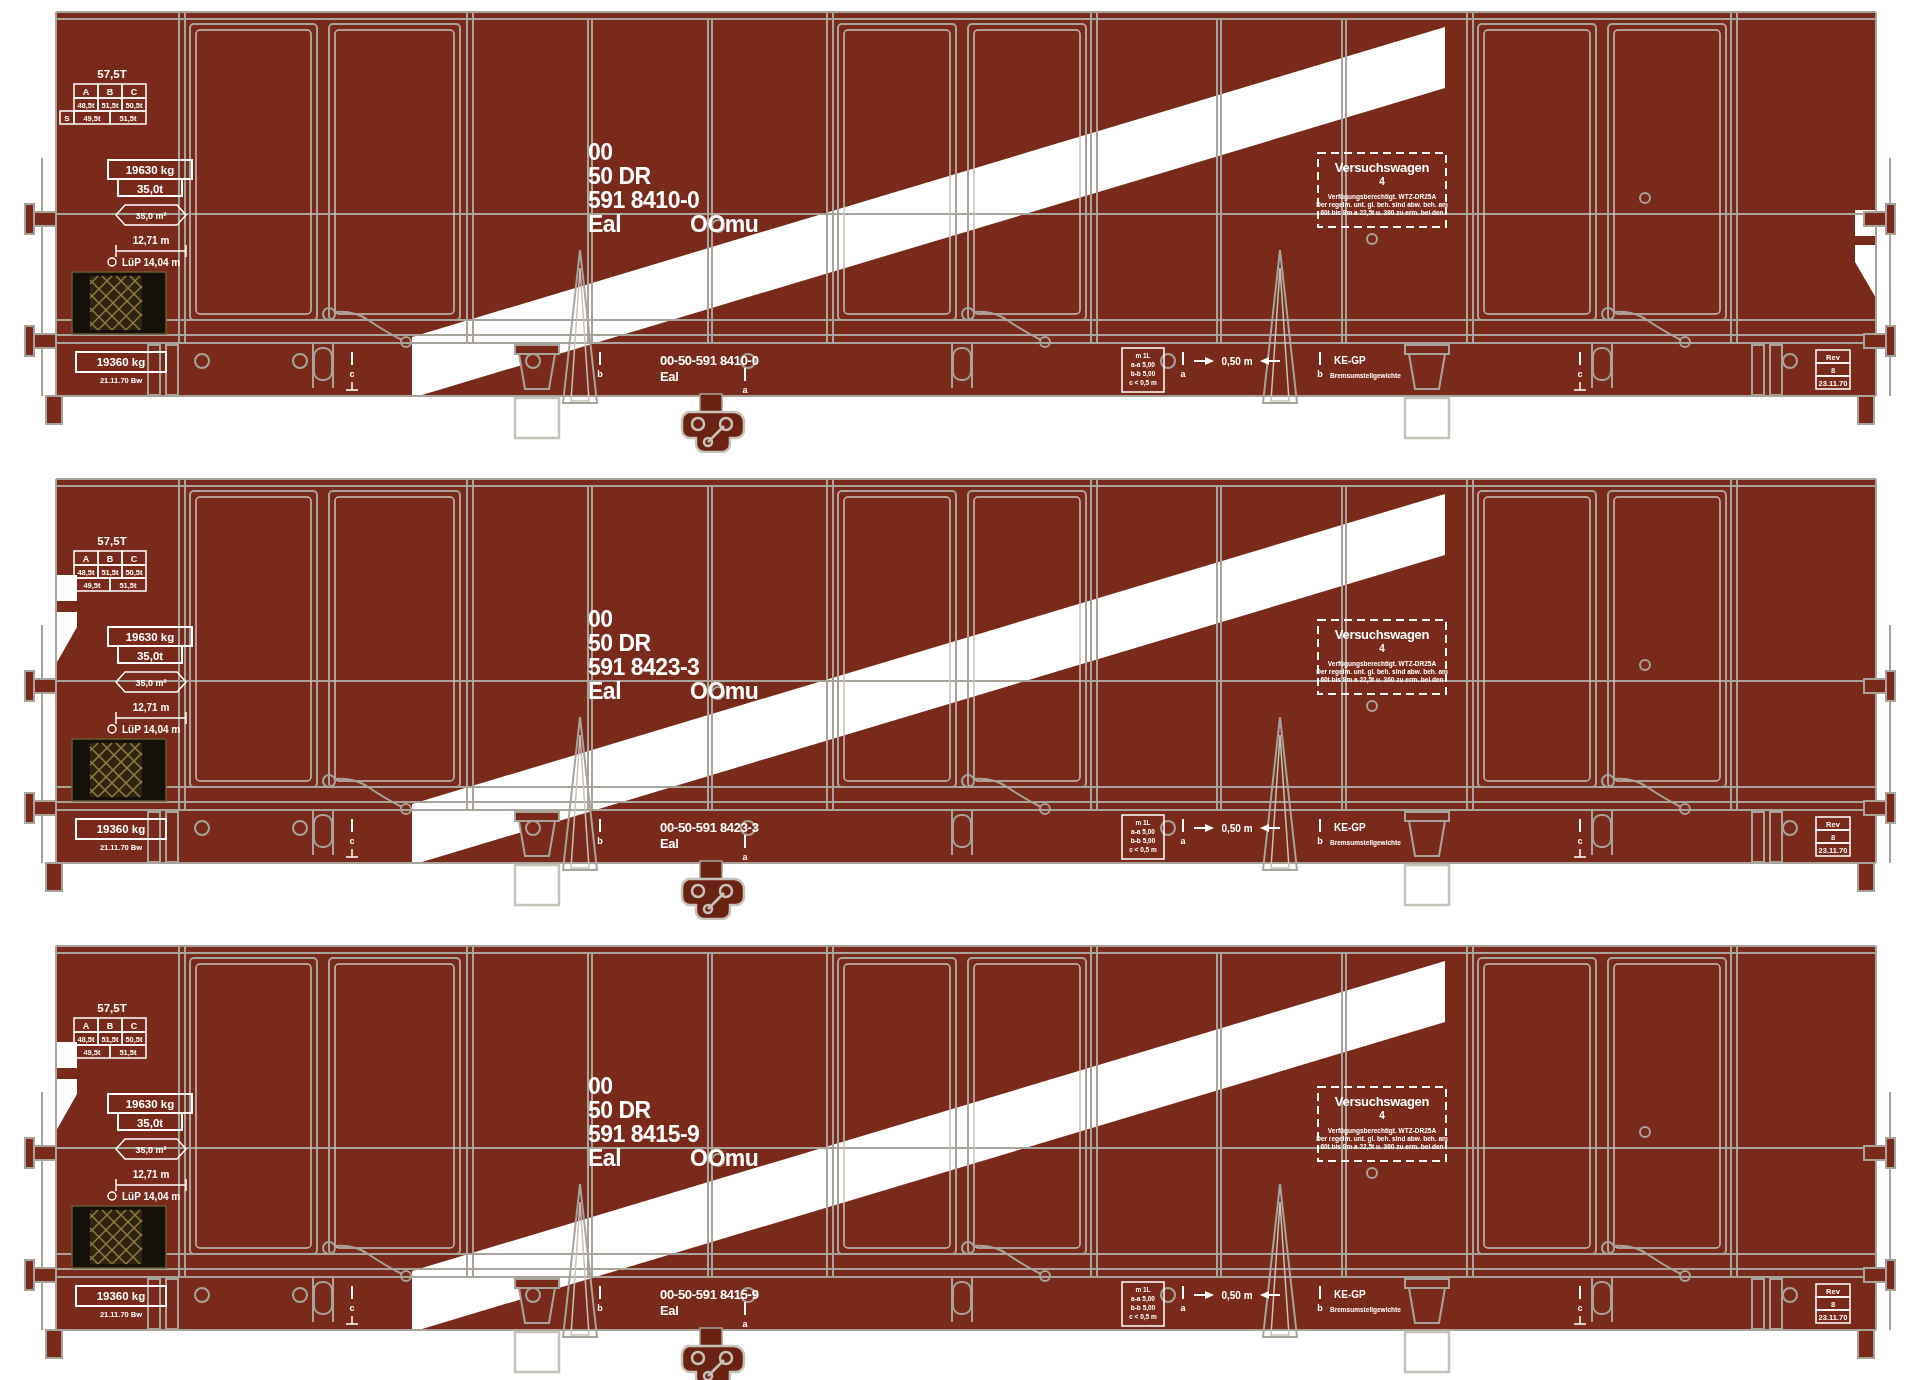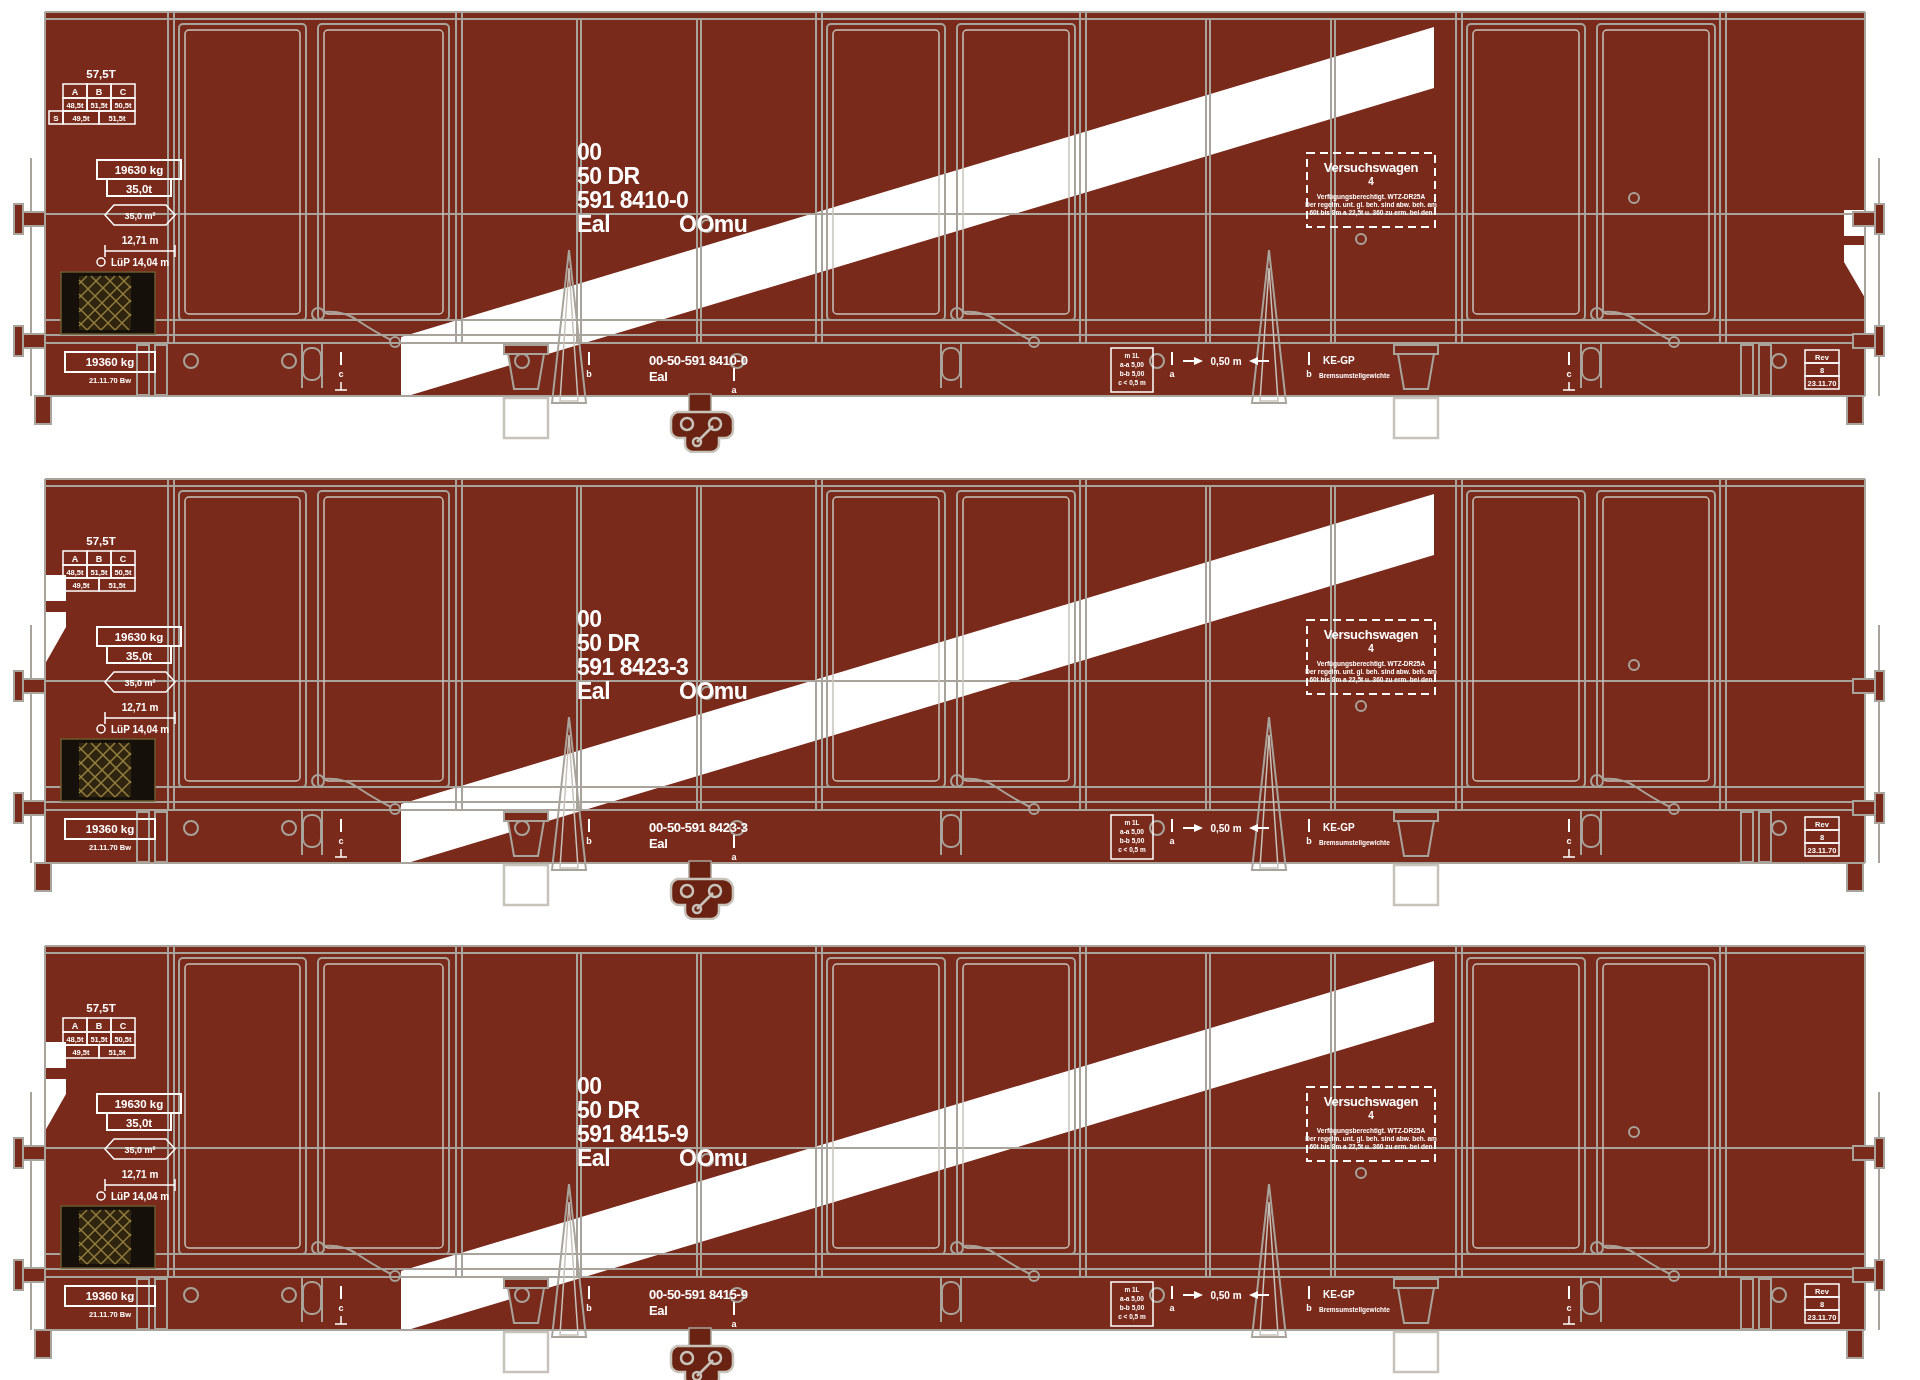--- a/index.html
+++ b/index.html
@@ -1,18 +1,18 @@
 <!DOCTYPE html>
 <html><head>
 <meta charset="utf-8">
 <style>
   html,body{margin:0;padding:0;background:#ffffff;}
   .canvas{position:relative;width:1920px;height:1380px;background:#ffffff;
           font-family:"Liberation Sans",sans-serif;overflow:hidden;}
-  .wagon{position:absolute;left:1px;width:1896px;height:445px;}
+  .wagon{position:absolute;left:12px;width:1896px;height:445px;}
   svg text{fill:#ffffff;font-weight:700;font-family:"Liberation Sans",sans-serif;}
   .t6{font-size:6.5px;}
   .t7{font-size:7.5px;}
   .t8{font-size:8px;}
   .t9{font-size:9px;}
   .t10{font-size:10px;}
   .t11{font-size:11.5px;}
   .t12{font-size:13px;letter-spacing:-0.3px;}
   .t22{font-size:23px;letter-spacing:-0.5px;}
   .mid{text-anchor:middle;}

